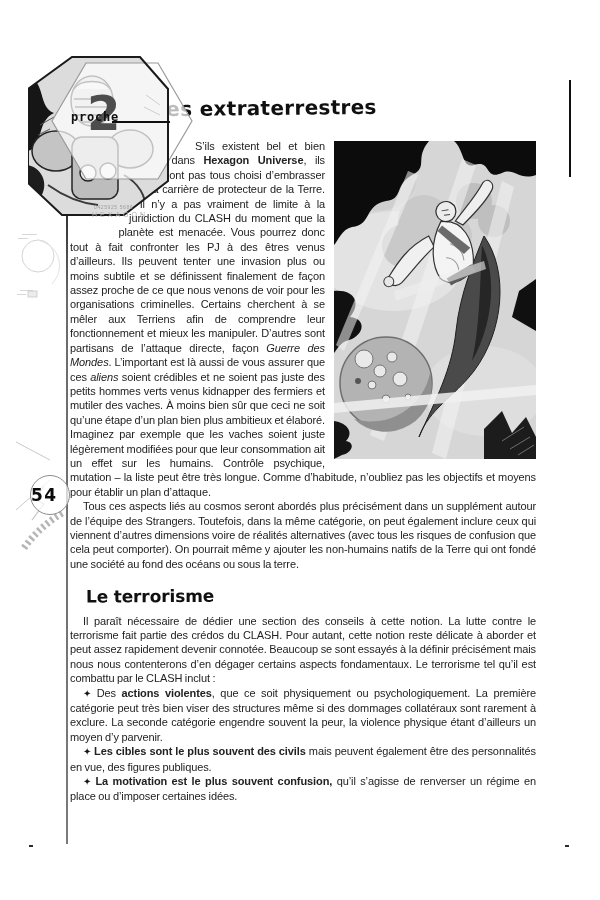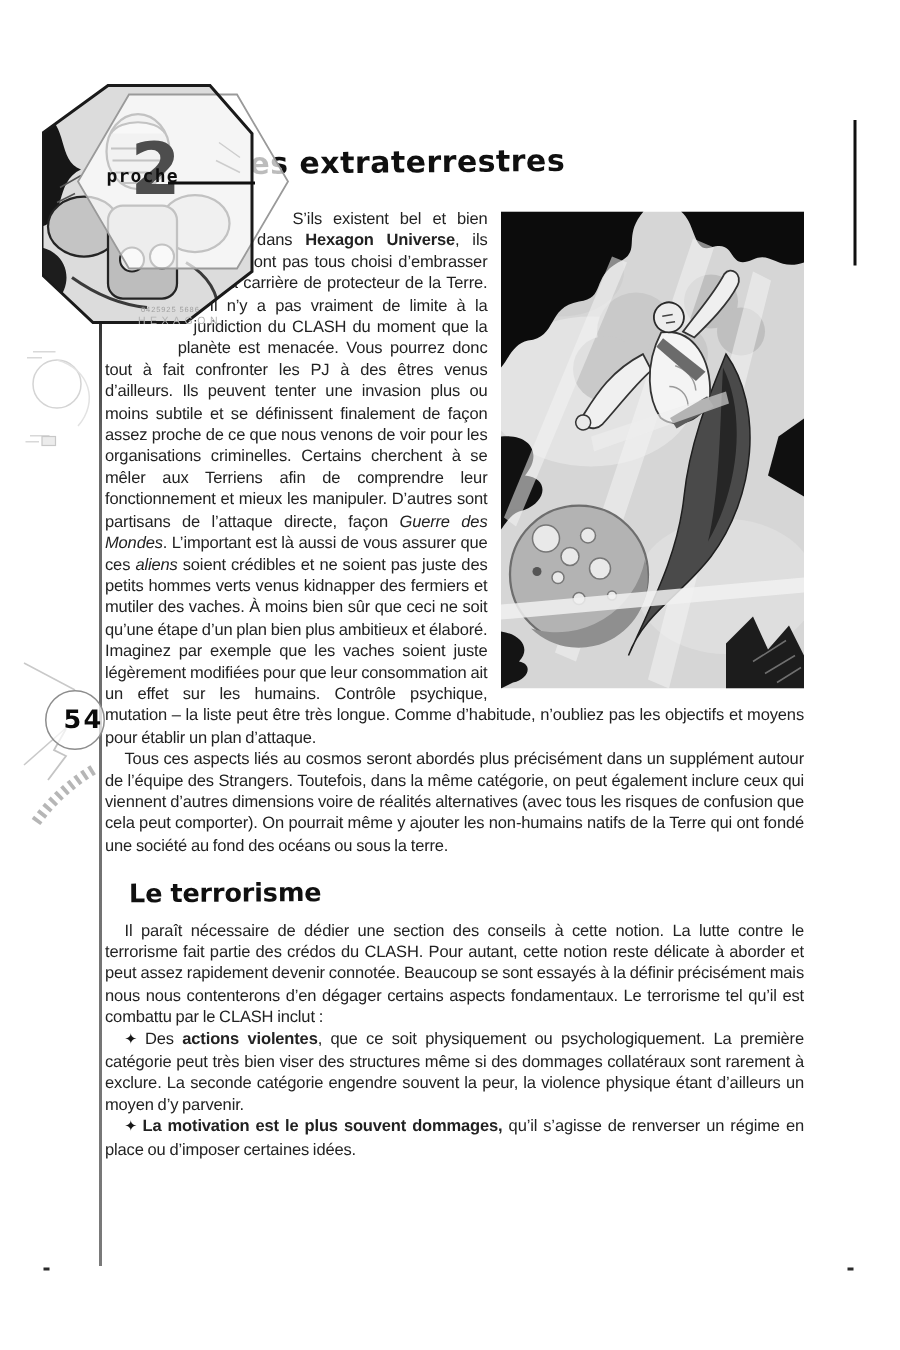--- a/index.html
+++ b/index.html
@@ -33,24 +33,24 @@
     color:#9e9e9e; z-index:5; white-space:nowrap;
   }
   .badge-brand {
     position:absolute; left:64px; top:156px; font-size:7px; letter-spacing:3px;
     color:#b3b3b3; z-index:5; white-space:nowrap;
   }
 
   
   .deco { position:absolute; left:12px; top:228px; z-index:1; }
   .pagenum-badge {
-    position:absolute; left:30px; top:460px; width:38px; height:38px; z-index:4;
+    position:absolute; left:30px; top:475px; width:38px; height:38px; z-index:4;
     border:1.6px solid #8d8d8d; border-radius:50%;
     background:rgba(255,255,255,0.72);
-    display:flex; align-items:center; justify-content:flex-end;
+    display:flex; align-items:center; justify-content:flex-start;
   }
   .pagenum {
     font-family:"DejaVu Sans", sans-serif; font-size:17px; font-weight:700;
     letter-spacing:1.5px; color:#0b0b0b;
   }
 
   
   .content { position:absolute; left:70px; top:96px; width:466px; z-index:2; }
   .article-title {
     width:300px; margin:0 0 19px 45px; text-align:center;
@@ -203,17 +203,18 @@
 
       <p class="para"><span>S’ils existent bel et bien dans </span><span class="b">Hexagon Universe</span><span>, ils n’ont pas tous choisi d’embrasser la carrière de protecteur de la Terre. Il n’y a pas vraiment de limite à la juridiction du CLASH du moment que la planète est menacée. Vous pourrez donc tout à fait confronter les PJ à des êtres venus d’ailleurs. Ils peuvent tenter une invasion plus ou moins subtile et se définissent finalement de façon assez proche de ce que nous venons de voir pour les organisations criminelles. Certains cherchent à se mêler aux Terriens afin de comprendre leur fonctionnement et mieux les manipuler. D’autres sont partisans de l’attaque directe, façon </span><span class="i">Guerre des Mondes</span><span>. L’important est là aussi de vous assurer que ces </span><span class="i">aliens</span><span> soient crédibles et ne soient pas juste des petits hommes verts venus kidnapper des fermiers et mutiler des vaches. À moins bien sûr que ceci ne soit qu’une étape d’un plan bien plus ambitieux et élaboré. Imaginez par exemple que les vaches soient juste légèrement modifiées pour que leur consommation ait un effet sur les humains. Contrôle psychique, mutation – la liste peut être très longue. Comme d’habitude, n’oubliez pas les objectifs et moyens pour établir un plan d’attaque.</span></p>
       <p class="para"><span>Tous ces aspects liés au cosmos seront abordés plus précisément dans un supplément autour de l’équipe des Strangers. Toutefois, dans la même catégorie, on peut également inclure ceux qui viennent d’autres dimensions voire de réalités alternatives (avec tous les risques de confusion que cela peut comporter). On pourrait même y ajouter les non-humains natifs de la Terre qui ont fondé une société au fond des océans ou sous la terre.</span></p>
 
       <h2 class="terror-heading">Le terrorisme</h2>
 
       <p class="para"><span>Il paraît nécessaire de dédier une section des conseils à cette notion. La lutte contre le terrorisme fait partie des crédos du CLASH. Pour autant, cette notion reste délicate à aborder et peut assez rapidement devenir connotée. Beaucoup se sont essayés à la définir précisément mais nous nous contenterons d’en dégager certains aspects fondamentaux. Le terrorisme tel qu’il est combattu par le CLASH inclut :</span></p>
 
       <div>
           <p class="para"><span class="bullet-char">✦ </span><span>Des </span><span class="b">actions violentes</span><span>, que ce soit physiquement ou psychologiquement. La première catégorie peut très bien viser des structures même si des dommages collatéraux sont rarement à exclure. La seconde catégorie engendre souvent la peur, la violence physique étant d’ailleurs un moyen d’y parvenir.</span></p>
-          <p class="para"><span class="bullet-char">✦ </span><span class="b">La motivation est le plus souvent dommages,</span><span> qu’il s’agisse de renverser un régime en place ou d’imposer certaines idées.</span></p>
+          <p class="para"><span class="bullet-char">✦ </span><span class="b">Les cibles sont le plus souvent des civils</span><span> mais peuvent également être des personnalités en vue, des figures publiques.</span></p>
+          <p class="para"><span class="bullet-char">✦ </span><span class="b">La motivation est le plus souvent confusion,</span><span> qu’il s’agisse de renverser un régime en place ou d’imposer certaines idées.</span></p>
         </div>
     </div>
   </div>
 </div>
 
 </body></html>

